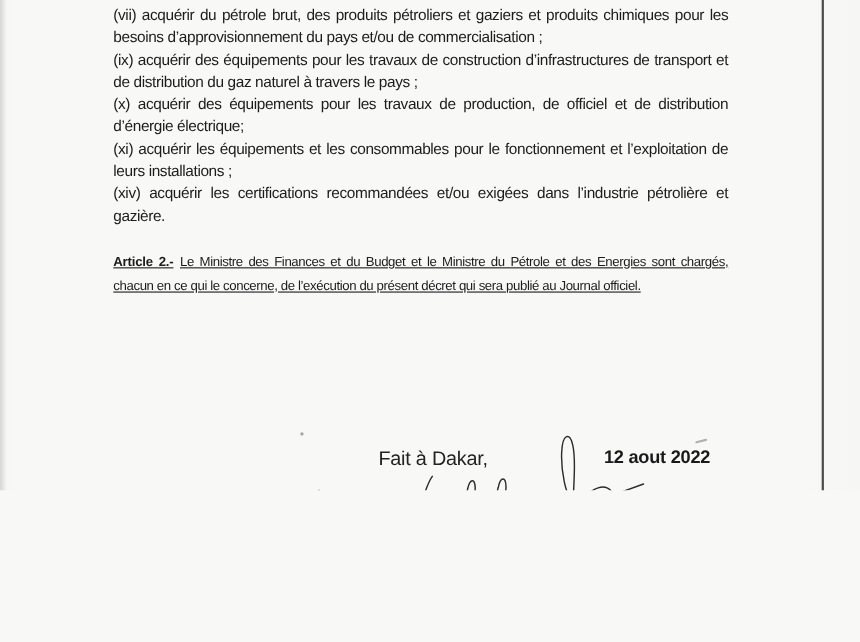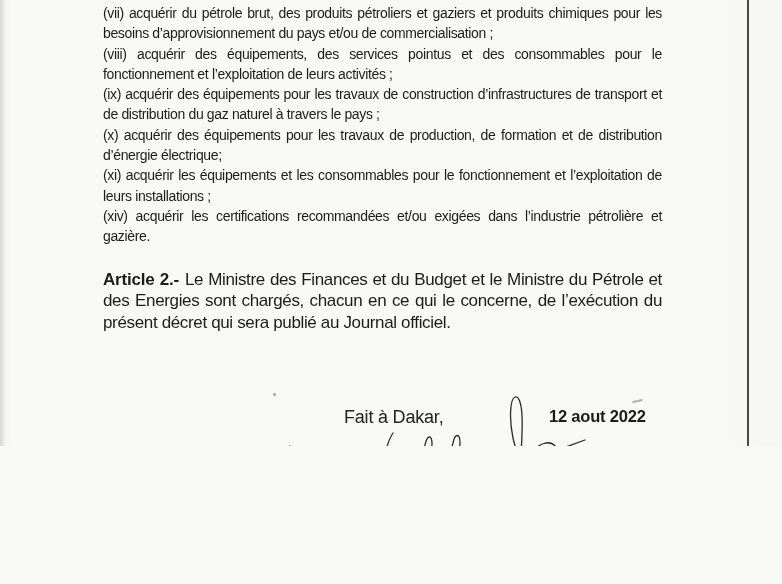--- a/index.html
+++ b/index.html
@@ -36,25 +36,26 @@
   .body-text p.item {
     margin: 0;
     font-size: 14px;
     line-height: 20.3px;
     letter-spacing: -0.35px;
     text-align: justify;
     color: #1c1c1c;
   }
   .body-text p.article {
     margin: 22px 0 0 0;
-    font-size: 17px;
+    font-size: 12px;
     line-height: 21.8px;
     letter-spacing: -0.35px;
     text-align: justify;
     color: #1c1c1c;
+    text-decoration: underline;
   }
   .body-text p.article strong {
     font-weight: 700;
     margin-right: 6px;
     letter-spacing: -0.2px;
   }
   .place-line {
     position: absolute;
     left: 344px; top: 407px;
     font-size: 18px;
@@ -117,23 +118,22 @@
 </style>
 </head>
 <body>
 
 <div class="page">
 
   <div class="edge-shadow-left"></div>
 
   <div class="body-text">
     <p class="item">(vii) acquérir du pétrole brut, des produits pétroliers et gaziers et produits chimiques pour les besoins d’approvisionnement du pays et/ou de commercialisation ;</p>
-    <p class="item">(viii) acquérir des équipements, des services pointus et des consommables pour le fonctionnement et l’exploitation de leurs activités ;</p>
     <p class="item">(ix) acquérir des équipements pour les travaux de construction d’infrastructures de transport et de distribution du gaz naturel à travers le pays ;</p>
-    <p class="item">(x) acquérir des équipements pour les travaux de production, de formation et de distribution d’énergie électrique;</p>
+    <p class="item">(x) acquérir des équipements pour les travaux de production, de officiel et de distribution d’énergie électrique;</p>
     <p class="item">(xi) acquérir les équipements et les consommables pour le fonctionnement et l’exploitation de leurs installations ;</p>
     <p class="item">(xiv) acquérir les certifications recommandées et/ou exigées dans l’industrie pétrolière et gazière.</p>
     <p class="article"><strong>Article 2.-</strong><span>Le Ministre des Finances et du Budget et le Ministre du Pétrole et des Energies sont chargés, chacun en ce qui le concerne, de l’exécution du présent décret qui sera publié au Journal officiel.</span></p>
   </div>
 
   <div class="place-line">Fait à Dakar,</div>
   <div class="date-line">12 aout 2022</div>
   <div class="signer-name">Macky SALL</div>
 
   <svg class="signature-svg" viewBox="0 0 360 201" xmlns="http://www.w3.org/2000/svg">

